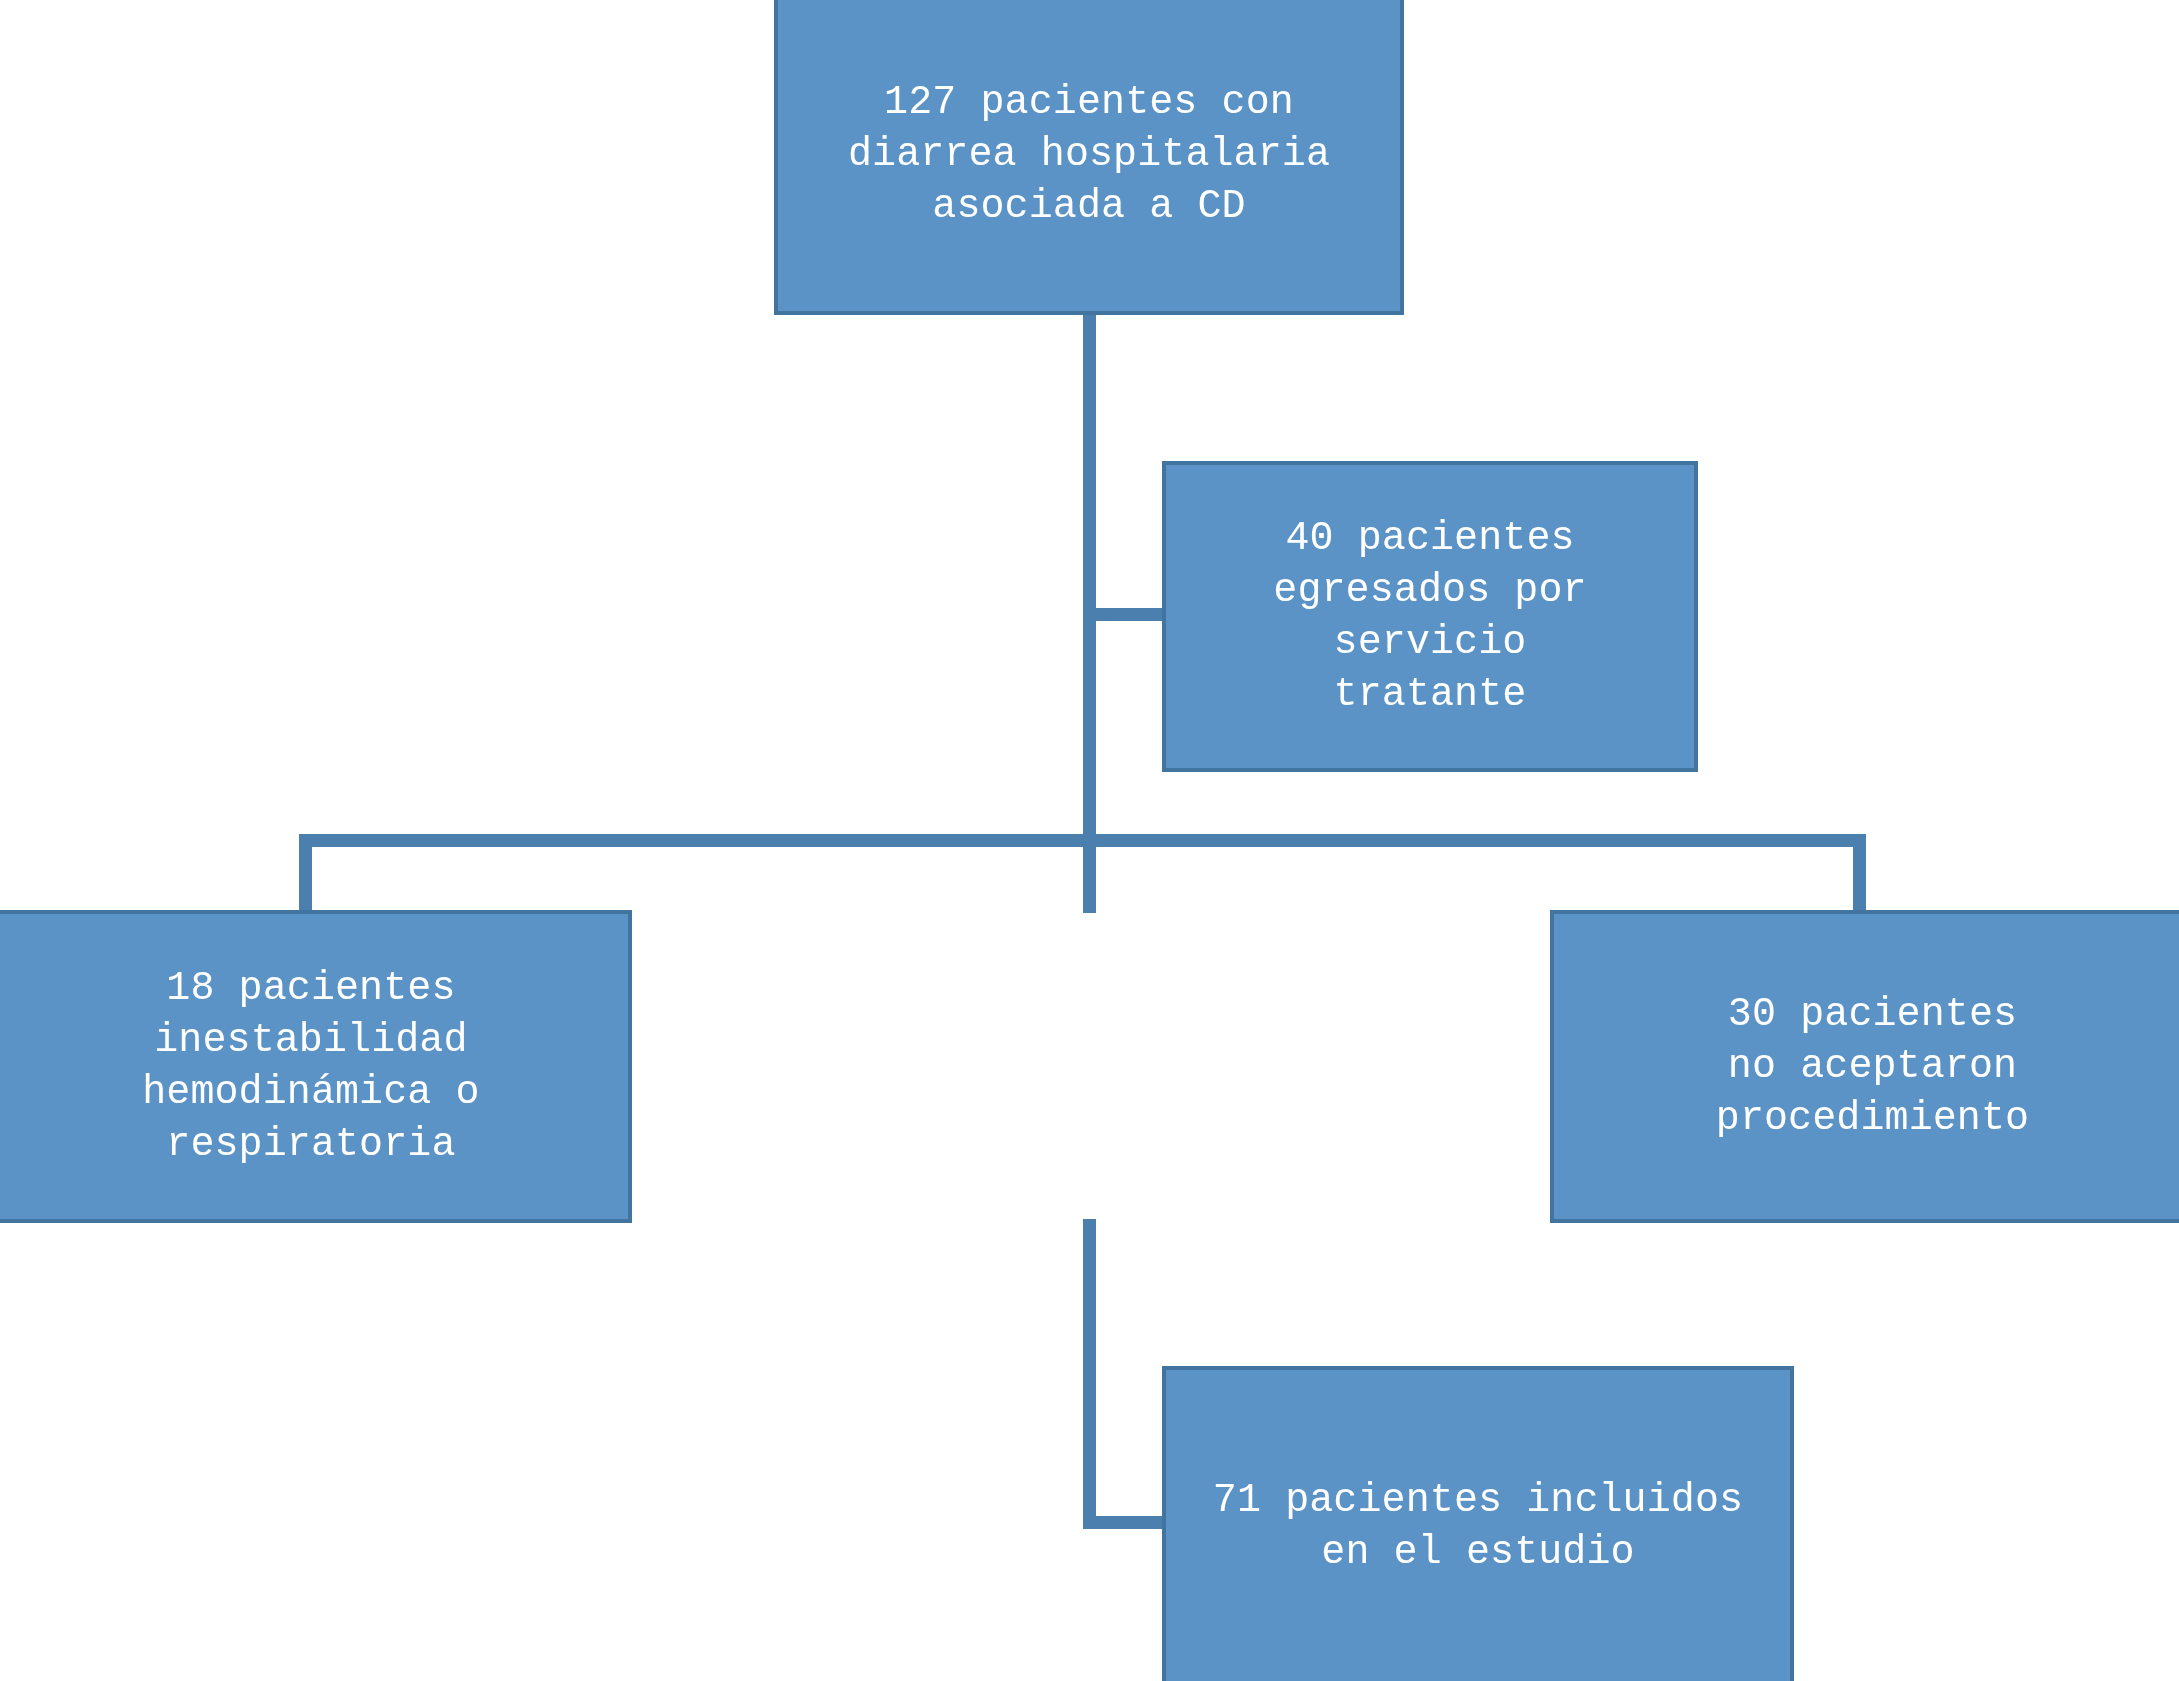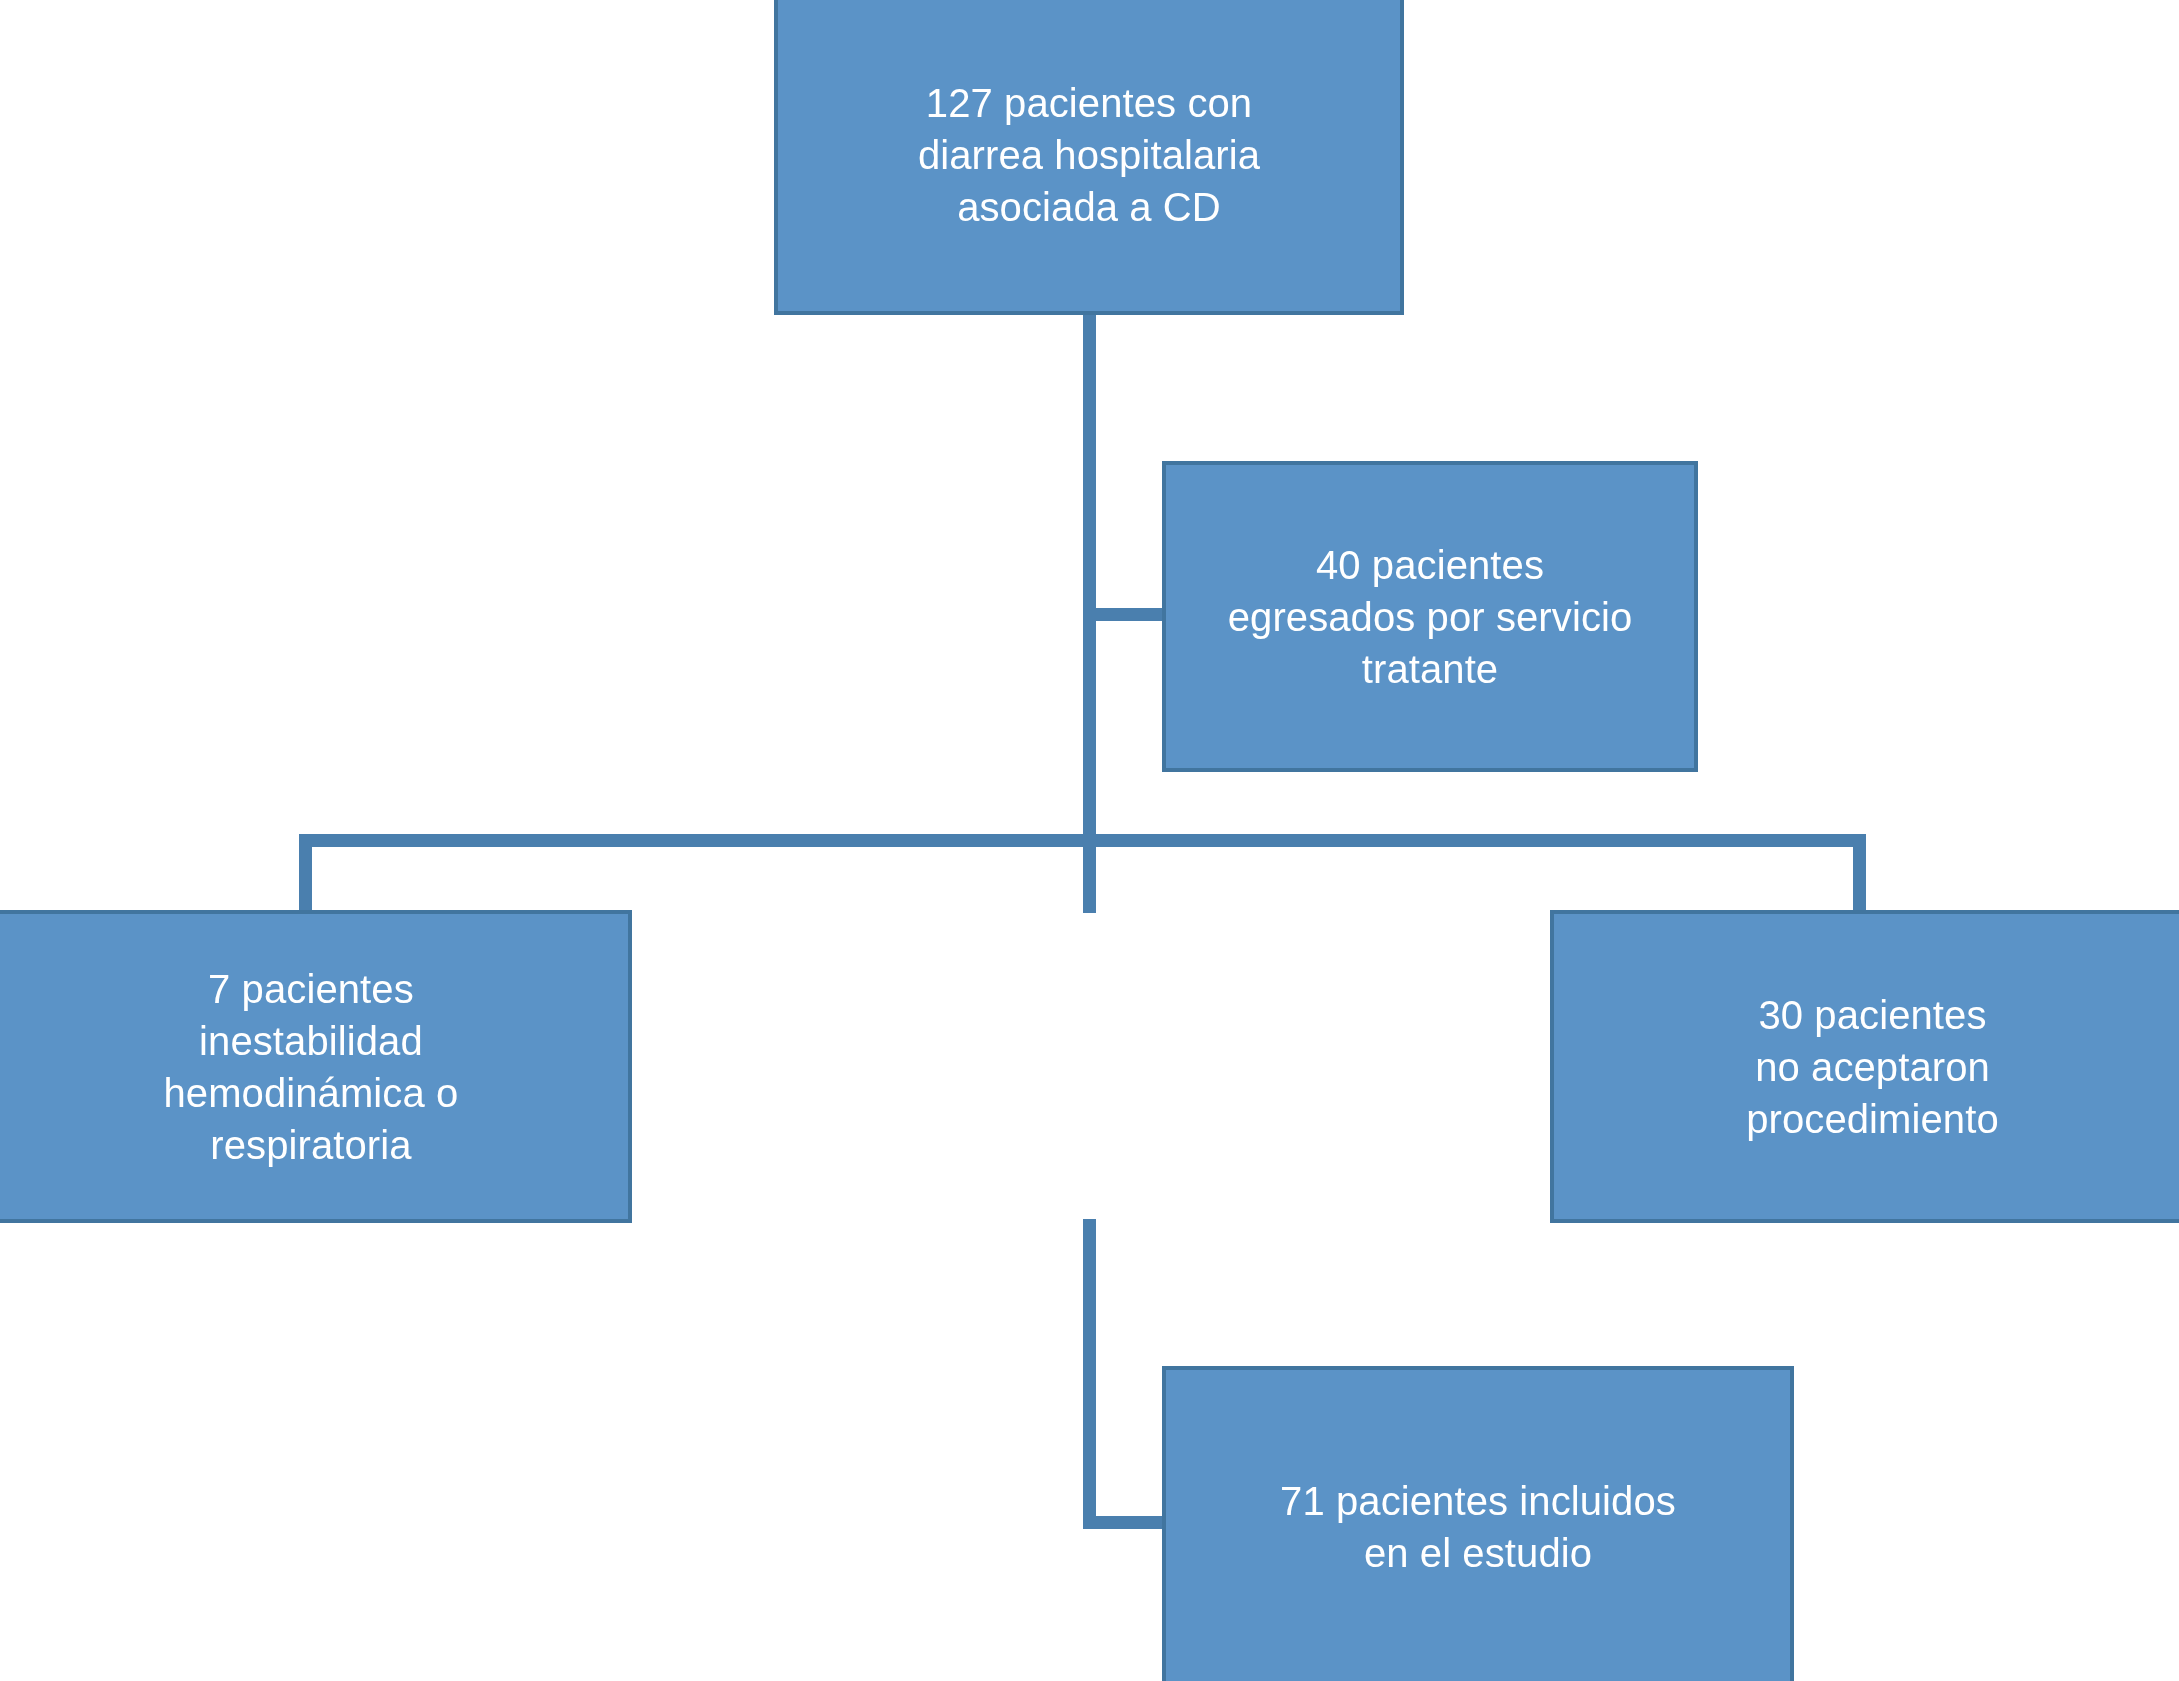--- a/index.html
+++ b/index.html
@@ -6,21 +6,21 @@
     margin: 0;
     padding: 0;
     background: #ffffff;
   }
   #canvas {
     position: relative;
     width: 2179px;
     height: 1682px;
     background: #ffffff;
     overflow: hidden;
-    font-family: Liberation Sans, sans-serif;
+    font-family: Liberation Mono, monospace;
   }
   .node {
     position: absolute;
     box-sizing: border-box;
     background: #5b93c7;
     border: 4.8px solid #41759f;
     color: #ffffff;
     display: flex;
     align-items: center;
     justify-content: center;
@@ -85,21 +85,21 @@
 asociada a CD</span>
   </div>
 
   <div class="node" id="node-discharged">
     <span class="txt">40 pacientes
 egresados por servicio
 tratante</span>
   </div>
 
   <div class="node" id="node-unstable">
-    <span class="txt">7 pacientes
+    <span class="txt">18 pacientes
 inestabilidad
 hemodinámica o
 respiratoria</span>
   </div>
 
 
   <div class="node" id="node-refused">
     <span class="txt">30 pacientes
 no aceptaron
 procedimiento</span>

